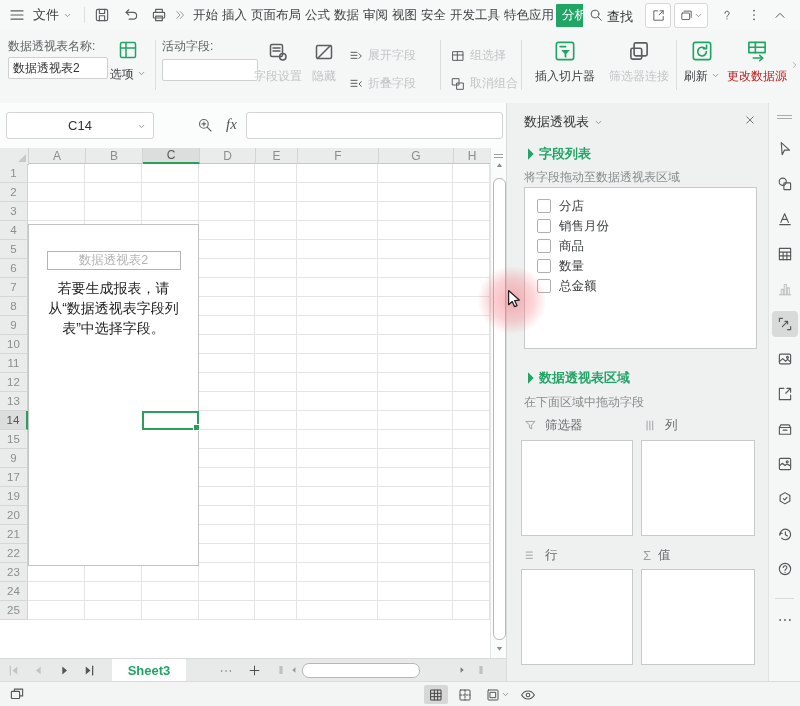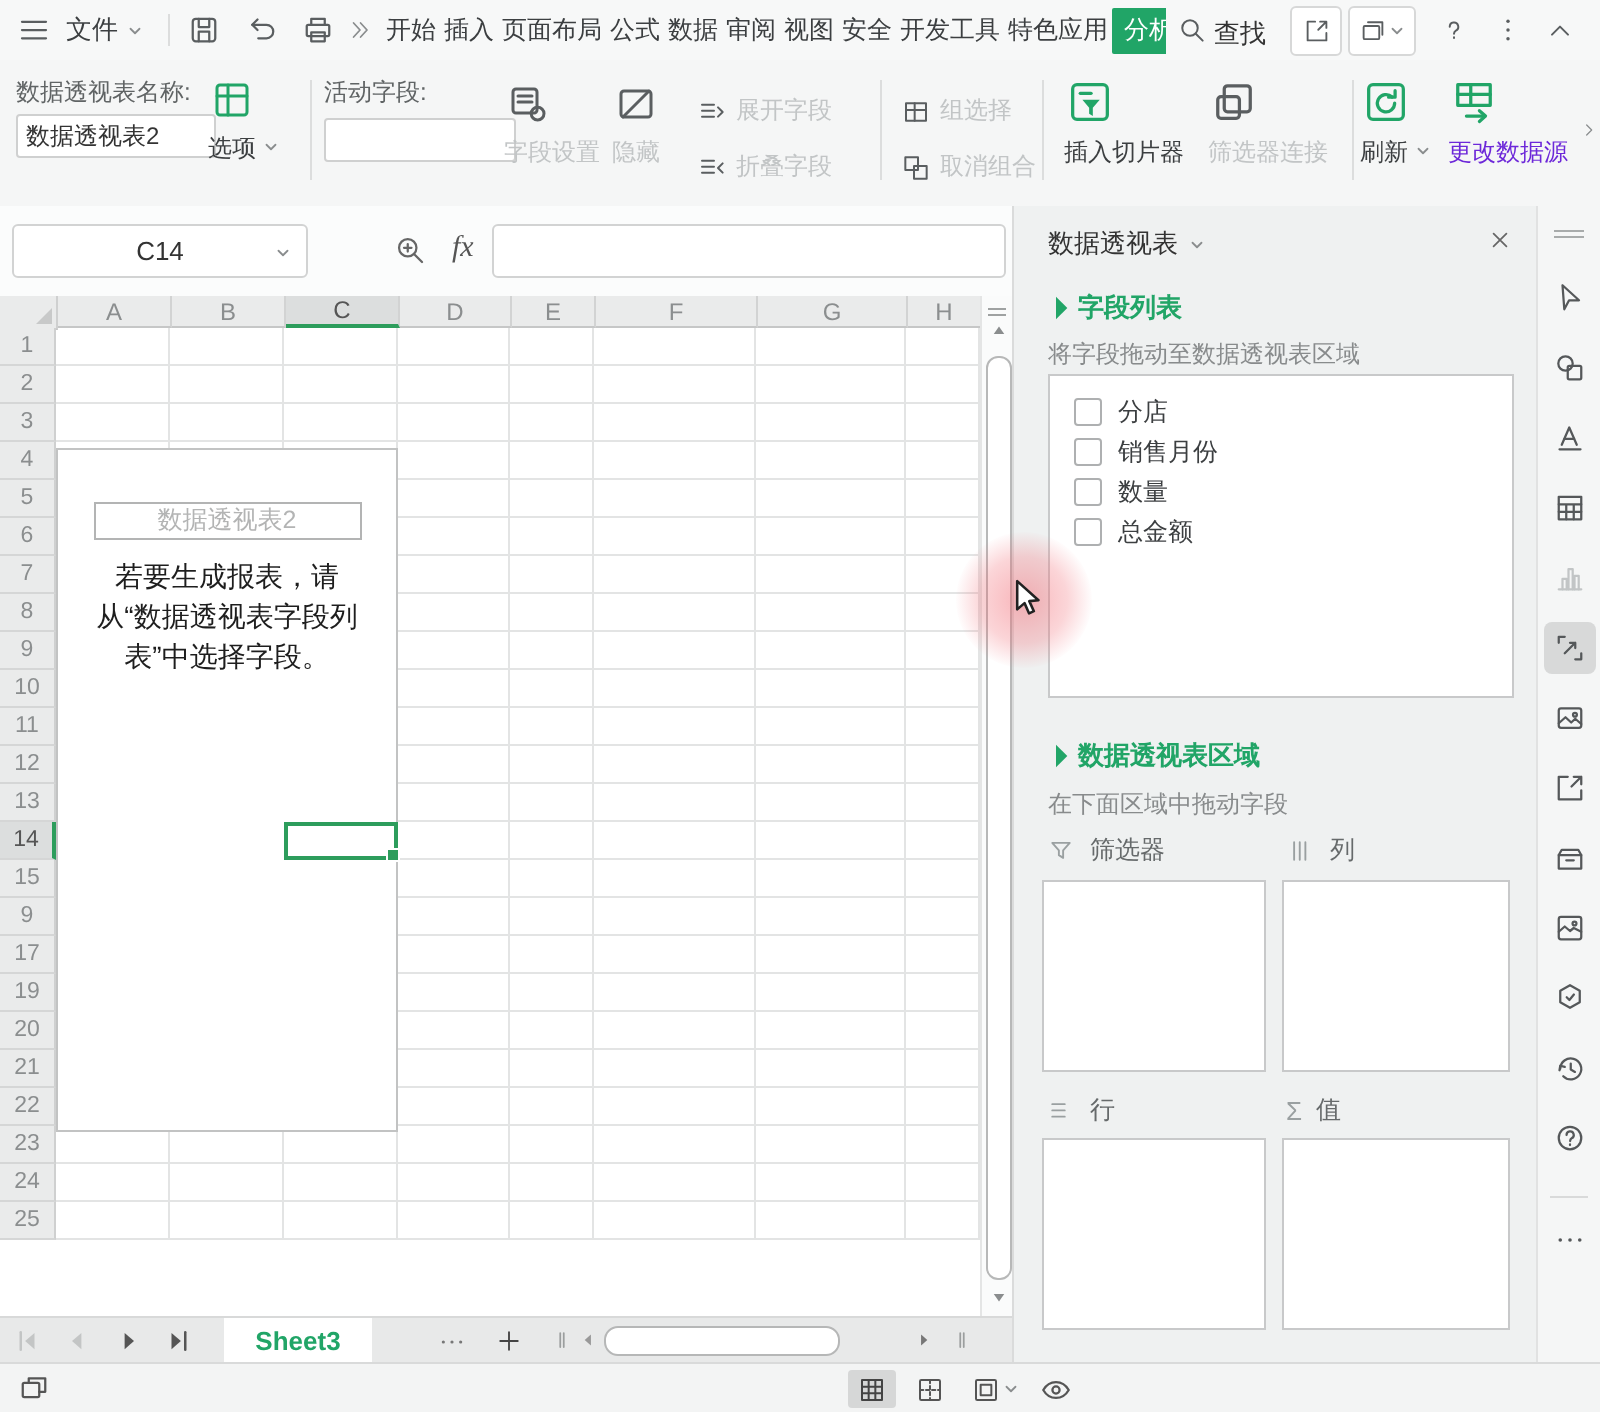--- a/index.html
+++ b/index.html
@@ -17,21 +17,21 @@
   .tab{padding:3px 2px;font-size:12.5px;color:#3c3f41;white-space:nowrap;cursor:default}
   .tab.active{background:#21a567;color:#fff;padding:3px 6px;border-radius:1px}
   .vsep{position:absolute;width:1px;background:#dcdddd}
   .outbtn{position:absolute;top:3px;height:23px;border:1px solid #d7d8d8;border-radius:3px;background:#fff;
           display:flex;align-items:center;justify-content:center}
   
   .ribbon{left:0;top:30px;width:800px;height:73px;background:#f5f6f6;border-bottom:1px solid #dcdddd}
   .rlabel{position:absolute;font-size:12px;color:#606465;white-space:nowrap}
   .rinput{position:absolute;height:20px;background:#fff;border:1px solid #cfd0d0;border-radius:2px;
           font-size:12px;color:#333;padding:0 4px;display:flex;align-items:center}
-  .bigbtn{position:absolute;display:flex;flex-direction:column;width:68px}
+  .bigbtn{position:absolute;display:flex;flex-direction:column;align-items:center;width:68px}
   .bigbtn .lbl{font-size:12px;margin-top:4px;white-space:nowrap}
   .smallbtn{position:absolute;display:flex;align-items:center;font-size:12px;white-space:nowrap}
   .smallbtn .ic{margin-right:4px}
   .caret{display:inline-block;width:9px;height:9px;color:#8a8d8e}
   
   .fbar{left:0;top:103px;width:506px;height:45px;background:#fbfcfc;border-bottom:1px solid #d8d9d9}
   .namebox{position:absolute;left:6px;top:9px;width:146px;height:25px;background:#fff;border:1px solid #d2d3d3;
            border-radius:3px;display:flex;align-items:center;justify-content:center;font-size:13px;color:#333}
   .fxinput{position:absolute;left:246px;top:9px;width:255px;height:25px;background:#fff;border:1px solid #d2d3d3;border-radius:3px}
   
@@ -310,21 +310,21 @@
     </div>
     <div class="bigbtn" style="left:724px;top:8px;width:66px">
       <span class="ic green" style="width:26px;height:26px">
           <svg viewBox="0 0 24 24" fill="none" stroke="currentColor" stroke-width="1.5" stroke-linecap="round" stroke-linejoin="round">
             <rect x="4.5" y="4" width="15" height="9.5"></rect>
             <path d="M4.5 8.5h15M10.5 4v9.5"></path>
             <path d="M8.5 18.5h8"></path>
             <path d="M14.5 16l2.8 2.5-2.8 2.5"></path>
           </svg>
         </span>
-      <span class="lbl" style="color:#6d28d9">更改数据源</span>
+      <span class="lbl" style="color:#b91c1c">更改数据源</span>
     </div>
     <span class="ic abs" style="left:790px;top:28px;width:10px;height:14px;color:#8a8d8e">
         <svg viewBox="0 0 24 24" fill="none" stroke="currentColor" stroke-width="1.5" stroke-linecap="round" stroke-linejoin="round">
           <path d="M8 6l6 6-6 6"></path>
         </svg>
       </span>
   </div>
 
   <div class="abs fbar">
     <div class="namebox">
@@ -787,20 +787,24 @@
         <div class="field">
           <span class="cb"></span>
           <span class="lbl">分店</span>
         </div>
         <div class="field">
           <span class="cb"></span>
           <span class="lbl">销售月份</span>
         </div>
         <div class="field">
           <span class="cb"></span>
+          <span class="lbl">商品</span>
+        </div>
+        <div class="field">
+          <span class="cb"></span>
           <span class="lbl">数量</span>
         </div>
         <div class="field">
           <span class="cb"></span>
           <span class="lbl">总金额</span>
         </div>
       </div>
     <div class="sechdr" style="top:266px">
       <span class="tri"></span>
       <span>数据透视表区域</span>

